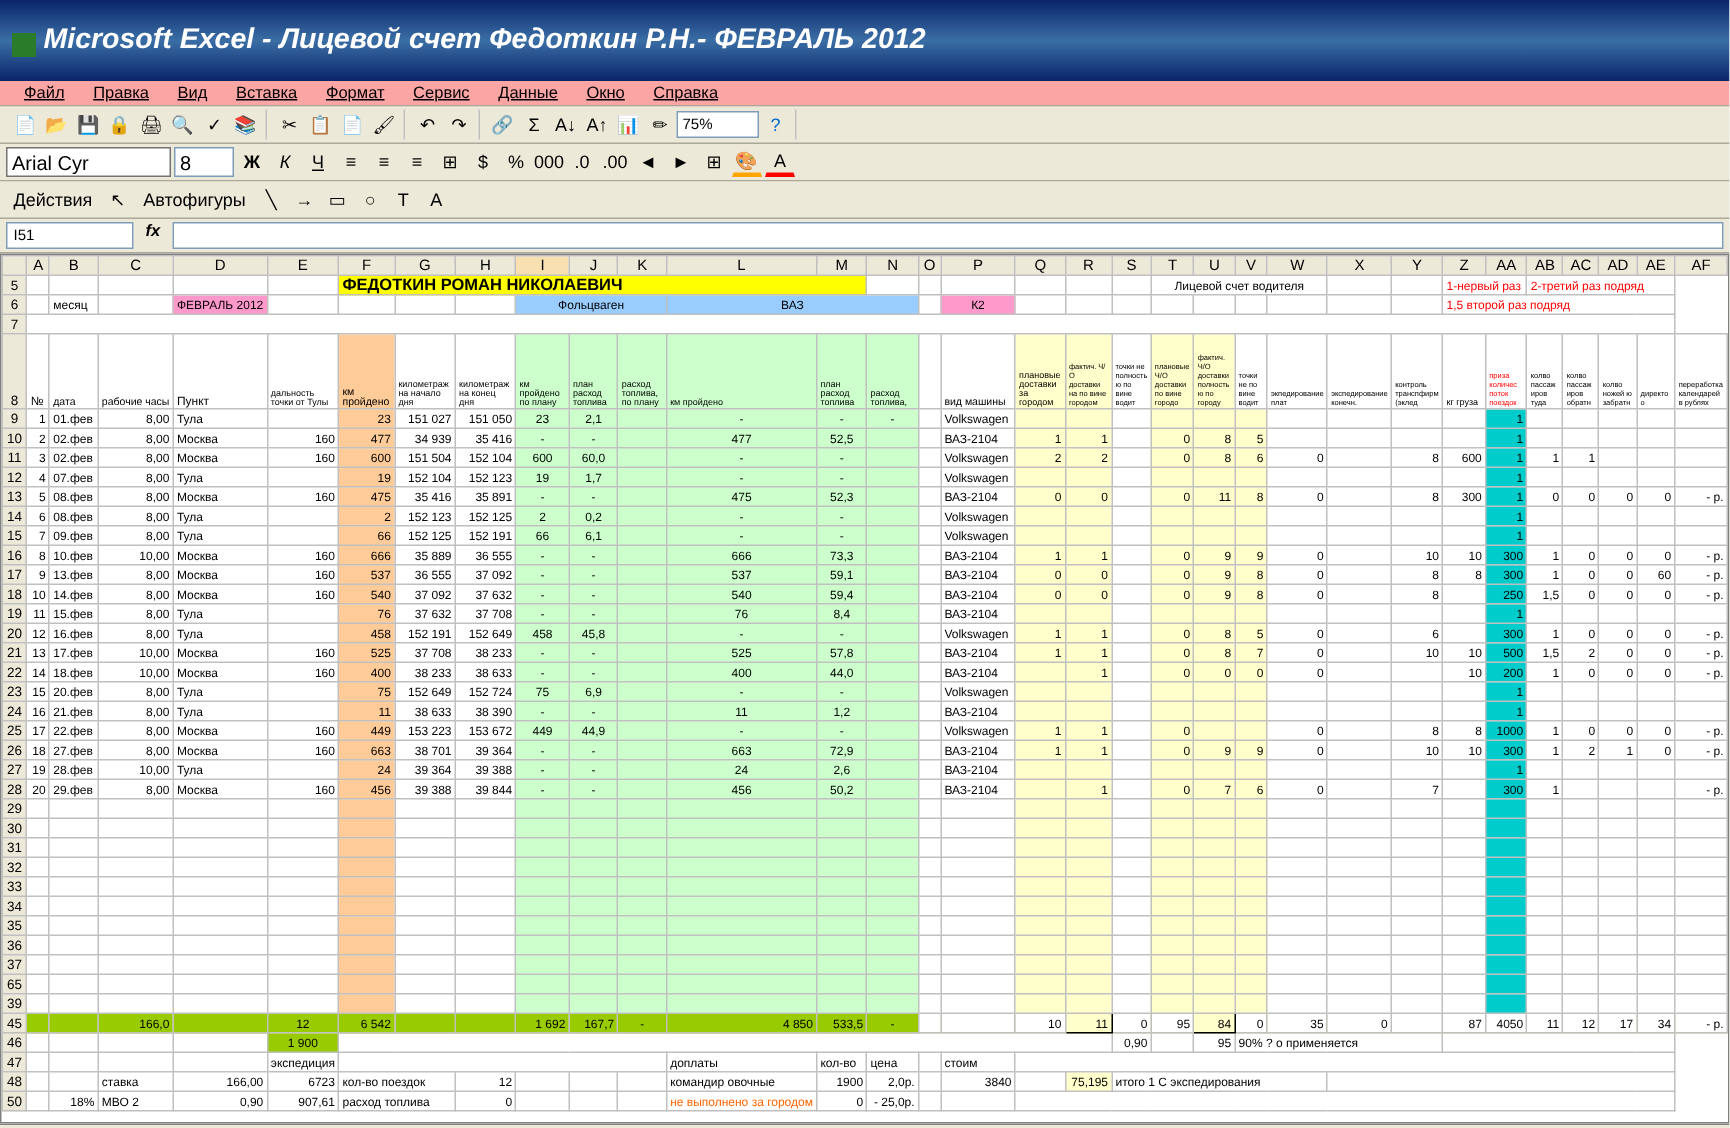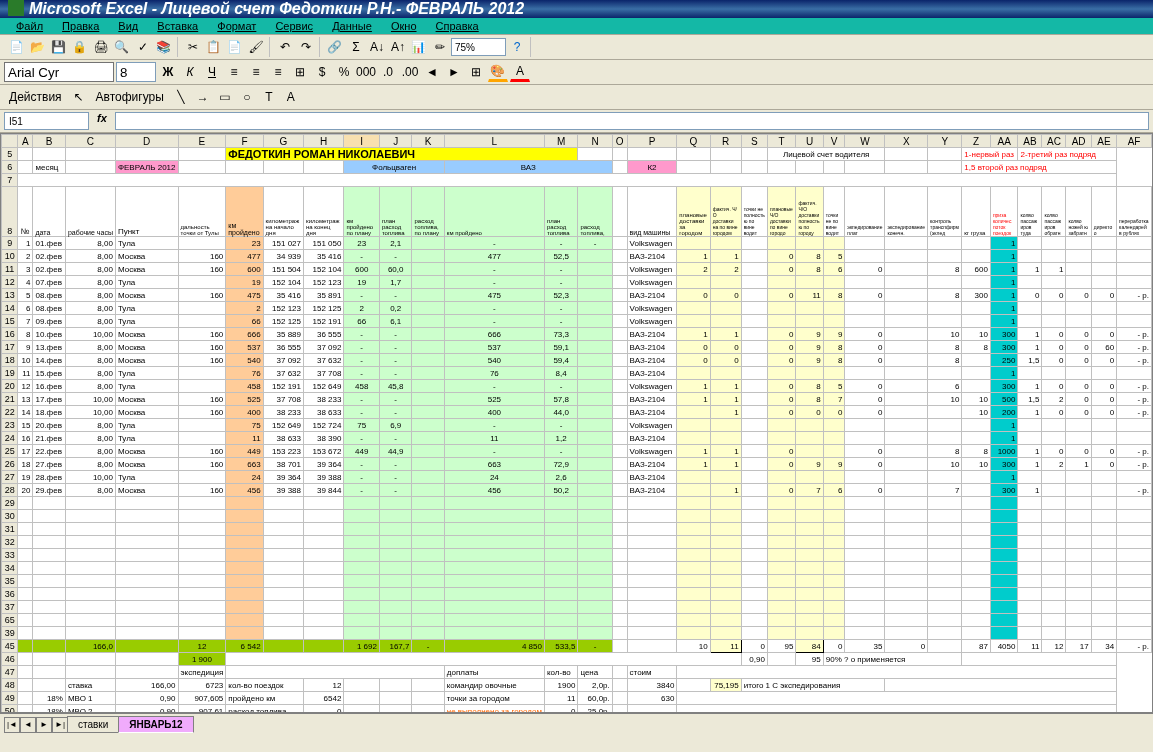--- a/index.html
+++ b/index.html
@@ -1,19 +1,19 @@
 <!DOCTYPE html>
 <html><head>
 <meta charset="utf-8">
 <style>
 * { margin: 0; padding: 0; box-sizing: border-box; }
 body { font-family: Tahoma, Arial, sans-serif; font-size: 11px; background: #ece9d8; overflow: hidden; width: 1153px; height: 752px; }
-.title-bar { background: linear-gradient(to bottom, #0a246a, #3a6ea5, #0a246a); color: white; padding: 0 8px; font-weight: bold; font-style: italic; font-size: 16px; display: flex; align-items: flex-start; }
+.title-bar { background: linear-gradient(to bottom, #0a246a, #3a6ea5, #0a246a); color: white; padding: 16px 8px; font-weight: bold; font-style: italic; font-size: 19px; display: flex; align-items: flex-end; }
 .title-bar .icon { width: 16px; height: 16px; background: #2a7b2a; margin-right: 5px; display: inline-block; }
-.menu-bar { background: #14b8a6; padding: 2px 8px; border-bottom: 1px solid #aca899; }
+.menu-bar { background: #fca5a5; padding: 2px 8px; border-bottom: 1px solid #aca899; }
 .menu-bar span { padding: 2px 8px; cursor: pointer; text-decoration: underline; }
 .menu-bar span:first-letter { text-decoration: underline; }
 .toolbar { background: #ece9d8; padding: 2px 4px; border-bottom: 1px solid #aca899; display: flex; align-items: center; gap: 2px; flex-wrap: wrap; }
 .toolbar-section { display: flex; align-items: center; gap: 1px; padding: 0 3px; border-right: 1px solid #c0c0c0; }
 .tb-btn { width: 20px; height: 20px; border: 1px solid transparent; display: flex; align-items: center; justify-content: center; cursor: pointer; font-size: 12px; }
 .font-name { width: 110px; height: 20px; border: 1px solid #737373; padding: 1px 3px; background: white; }
 .font-size { width: 40px; height: 20px; border: 1px solid #7f9db9; padding: 1px 3px; background: white; }
 .zoom-box { width: 55px; height: 18px; border: 1px solid #7f9db9; padding: 0 3px; background: white; font-size: 10px; }
 .formula-bar { background: #ece9d8; padding: 2px 4px; display: flex; align-items: flex-start; border-bottom: 1px solid #aca899; }
 .name-box { width: 85px; height: 18px; border: 1px solid #7f9db9; background: white; padding: 0 4px; font-size: 10px; }
@@ -1440,39 +1440,20 @@
           <td class="cell-num">1900</td>
           <td class="cell-num">2,0р.</td>
           <td></td>
           <td class="cell-num">3840</td>
           <td></td>
           <td class="bg-lightyellow cell-num">75,195</td>
           <td colspan="5">итого 1 С экспедирования</td>
           <td colspan="8"></td>
         </tr>
 <tr>
-          <th class="row-header">49</th>
-          <td></td>
-          <td class="cell-num">18%</td>
-          <td>МВО 1</td>
-          <td class="cell-num">0,90</td>
-          <td class="cell-num">907,605</td>
-          <td colspan="2">пройдено км</td>
-          <td class="cell-num">6542</td>
-          <td></td>
-          <td></td>
-          <td></td>
-          <td>точки за городом</td>
-          <td class="cell-num">11</td>
-          <td class="cell-num">60,0р.</td>
-          <td></td>
-          <td class="cell-num">630</td>
-          <td colspan="15"></td>
-        </tr>
-<tr>
           <th class="row-header">50</th>
           <td></td>
           <td class="cell-num">18%</td>
           <td>МВО 2</td>
           <td class="cell-num">0,90</td>
           <td class="cell-num">907,61</td>
           <td colspan="2">расход топлива</td>
           <td class="cell-num">0</td>
           <td></td>
           <td></td>

